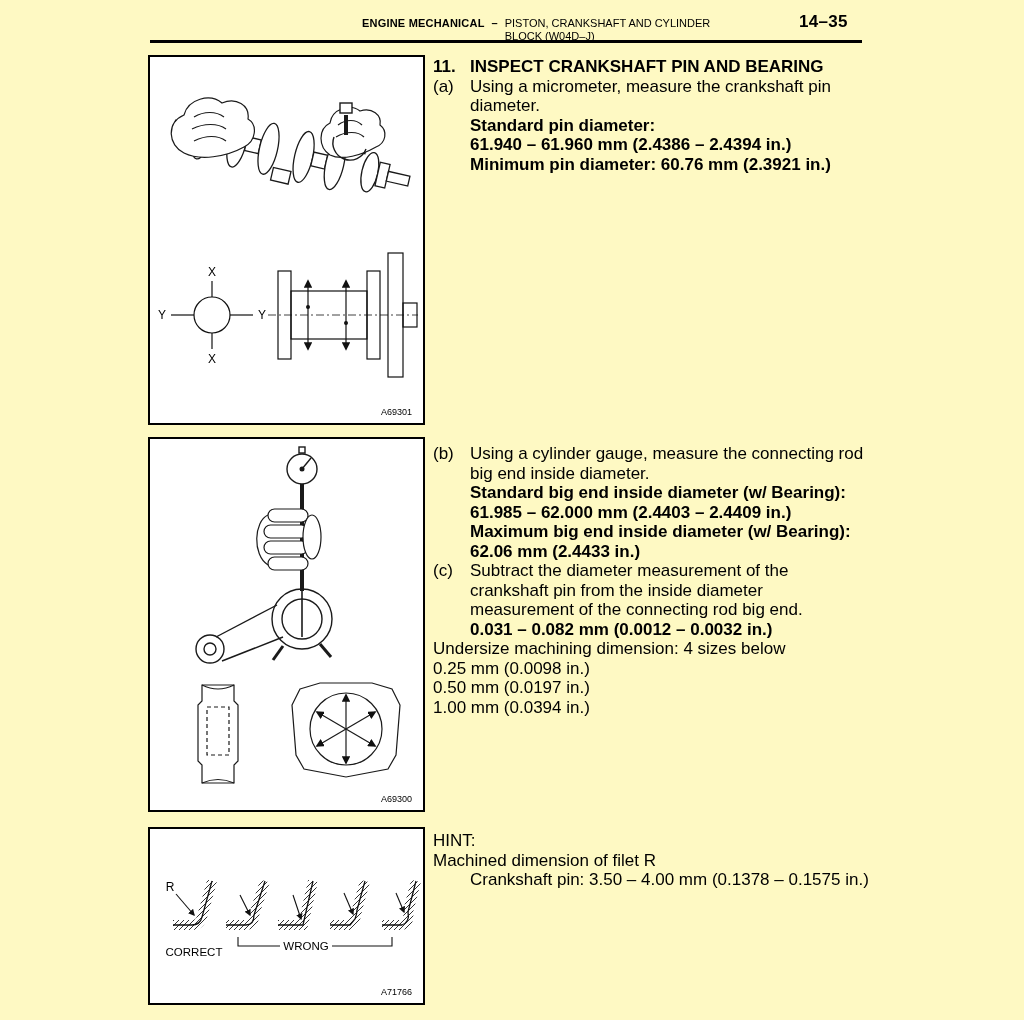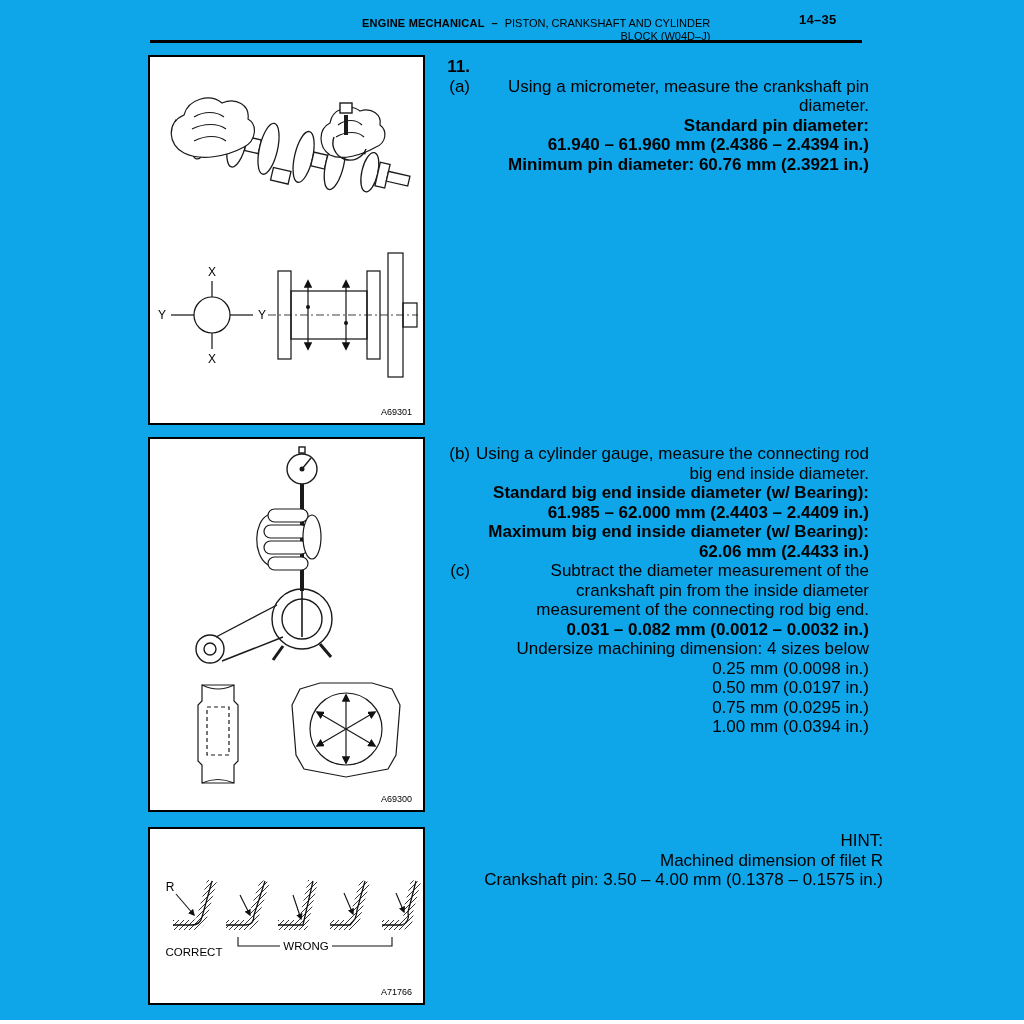--- a/index.html
+++ b/index.html
@@ -1,26 +1,25 @@
 <!DOCTYPE html>
 <html><head>
 <meta charset="utf-8">
 <style>
   html,body{margin:0;padding:0;background:#fff;}
   .page{
-    position:relative;width:1024px;height:1020px;background:#0ea5e9;
+    position:relative;width:1024px;height:1020px;background:#fef9c3;
     font-family:"Liberation Sans","DejaVu Sans",sans-serif;color:#000;
     overflow:hidden;
-    text-align:right;
   }
   
   .hdr{position:absolute;left:362px;top:17px;display:flex;gap:7px;font-size:11px;line-height:13px;}
   .hdr .sec{font-weight:bold;letter-spacing:.2px;}
   .hdr .dash{font-weight:bold;}
-  .pageno{position:absolute;left:799px;top:12px;font-size:13px;font-weight:bold;letter-spacing:.3px;}
+  .pageno{position:absolute;left:799px;top:12px;font-size:17px;font-weight:bold;letter-spacing:.3px;}
   .hdr-rule{position:absolute;left:150px;top:40px;width:712px;height:2.5px;background:#000;}
   
   .fig{position:absolute;border:2px solid #000;background:#fff;}
   .fig svg{display:block;}
   .fig1{left:148px;top:55px;width:273px;height:366px;}
   .fig2{left:148px;top:437px;width:273px;height:371px;}
   .fig3{left:148px;top:827px;width:273px;height:174px;}
   
   .txtblock{position:absolute;left:433px;width:436px;font-size:17px;line-height:19.5px;}
   .b1{top:57px;}
@@ -235,20 +234,21 @@
       </g>
       <text class="cap" x="156" y="121" text-anchor="middle">WRONG</text>
 
       <text class="figcode" x="262" y="166" text-anchor="end">A71766</text>
     </svg>
   </div>
 
   <div class="txtblock b1">
     <div class="title-row">
       <span class="num">11.</span>
+      <span>INSPECT CRANKSHAFT PIN AND BEARING</span>
     </div>
     <div class="step-row">
       <span class="lbl">(a)</span>
       <span class="body">Using a micrometer, measure the crankshaft pin diameter.</span>
     </div>
     <div class="specs">
       <div>Standard pin diameter:</div>
       <div>61.940 – 61.960 mm (2.4386 – 2.4394 in.)</div>
       <div>Minimum pin diameter: 60.76 mm (2.3921 in.)</div>
     </div>
@@ -269,21 +269,20 @@
       <span class="lbl">(c)</span>
       <span class="body">Subtract the diameter measurement of the crankshaft pin from the inside diameter measurement of the connecting rod big end.</span>
     </div>
     <div class="specs">
       <div>0.031 – 0.082 mm (0.0012 – 0.0032 in.)</div>
     </div>
     <div class="notes">
       <div>Undersize machining dimension: 4 sizes below</div>
       <div>0.25 mm (0.0098 in.)</div>
       <div>0.50 mm (0.0197 in.)</div>
-      <div>0.75 mm (0.0295 in.)</div>
       <div>1.00 mm (0.0394 in.)</div>
     </div>
   </div>
 
   <div class="txtblock b3">
     <div>HINT:</div>
     <div>Machined dimension of filet R</div>
     <div class="hint-spec">Crankshaft pin: 3.50 – 4.00 mm (0.1378 – 0.1575 in.)</div>
   </div>
 

